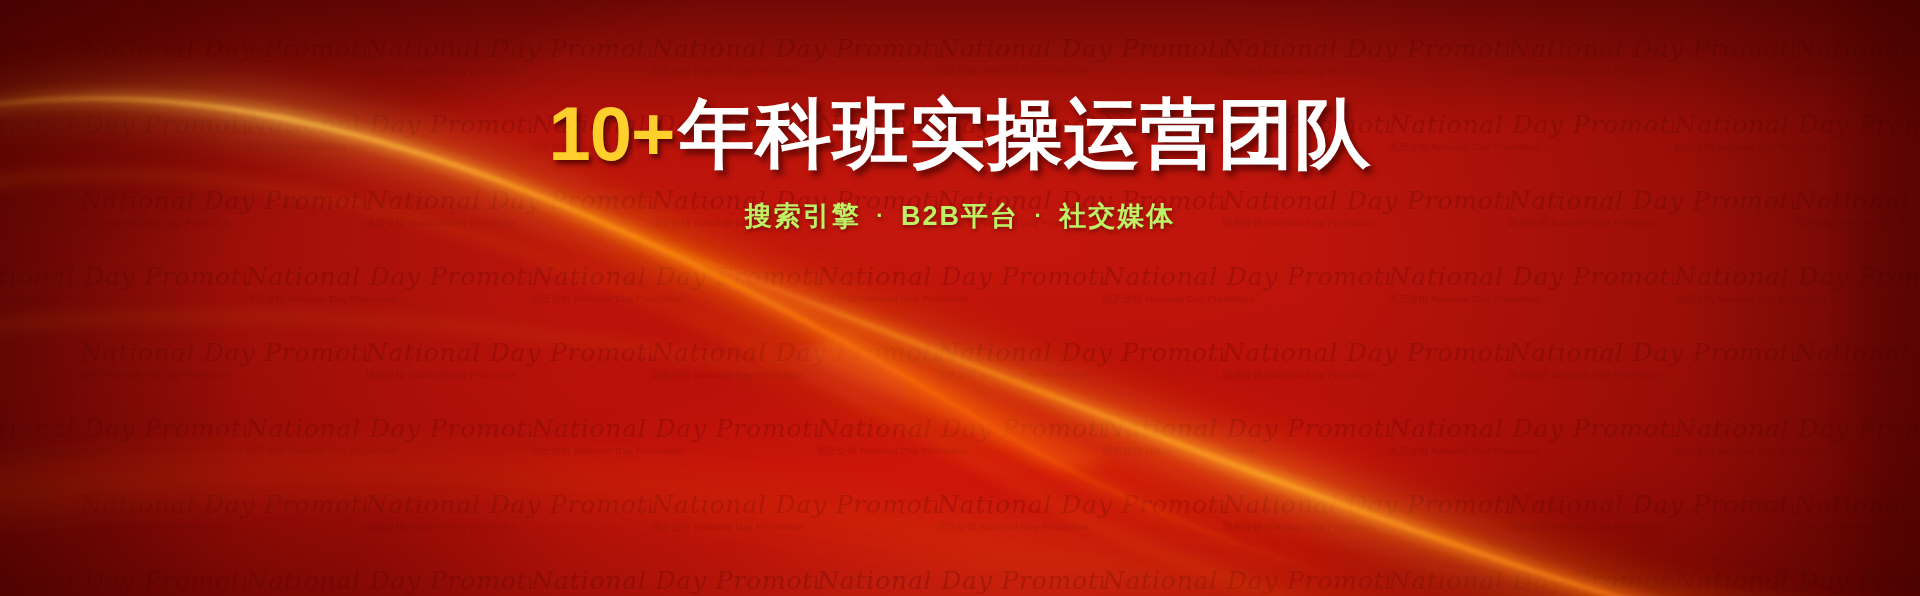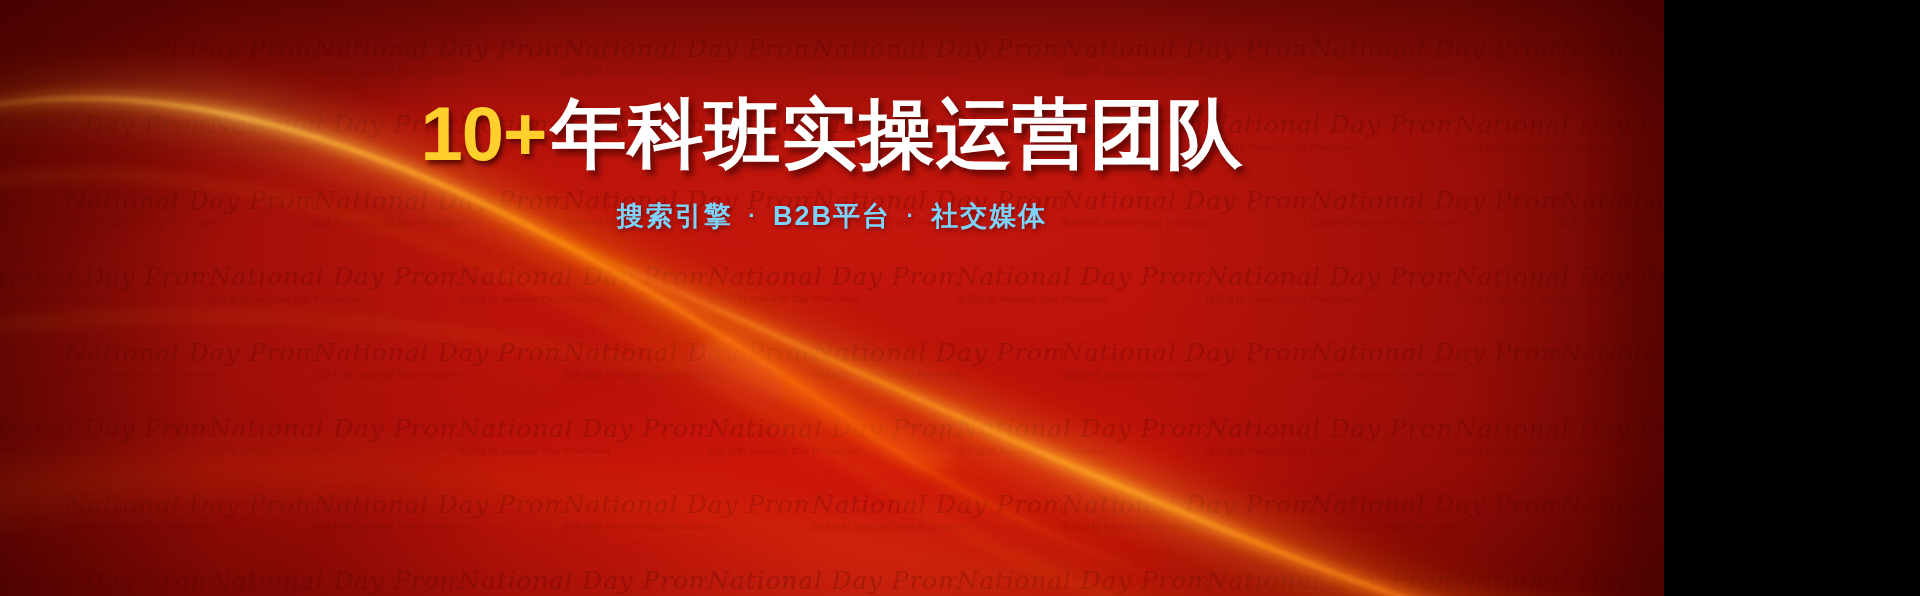--- a/index.html
+++ b/index.html
@@ -4,21 +4,21 @@
 <title>Banner</title>
 <style>
   html, body {
     margin: 0; padding: 0;
     background: #000;
   }
   * { box-sizing: border-box; }
 
   #banner {
     position: relative;
-    width: 1664px;
+    width: 1920px;
     height: 596px;
     overflow: hidden;
     font-family: "Liberation Sans", "DejaVu Sans", sans-serif;
     background: #a80c06;
   }
 
   
   .bg-base {
     position: absolute; inset: 0;
     background:
@@ -116,21 +116,21 @@
     color: #ffd21f;
     letter-spacing: 1.5px;
     white-space: nowrap;
     text-shadow: 2px 3px 4px rgba(70,4,0,0.55);
   }
 
   .tagline {
     margin: 26px 0 0 0;
     font-size: 27px;
     font-weight: bold;
-    color: #7dd3fc;
+    color: #bef264;
     letter-spacing: 2px;
     white-space: nowrap;
     text-shadow: 1px 2px 4px rgba(70,4,0,0.6);
   }
   .tagline .dot { margin: 0 6px; font-size: 22px; vertical-align: 2px; }
 </style>
 </head>
 <body>
 
 <div id="banner">

